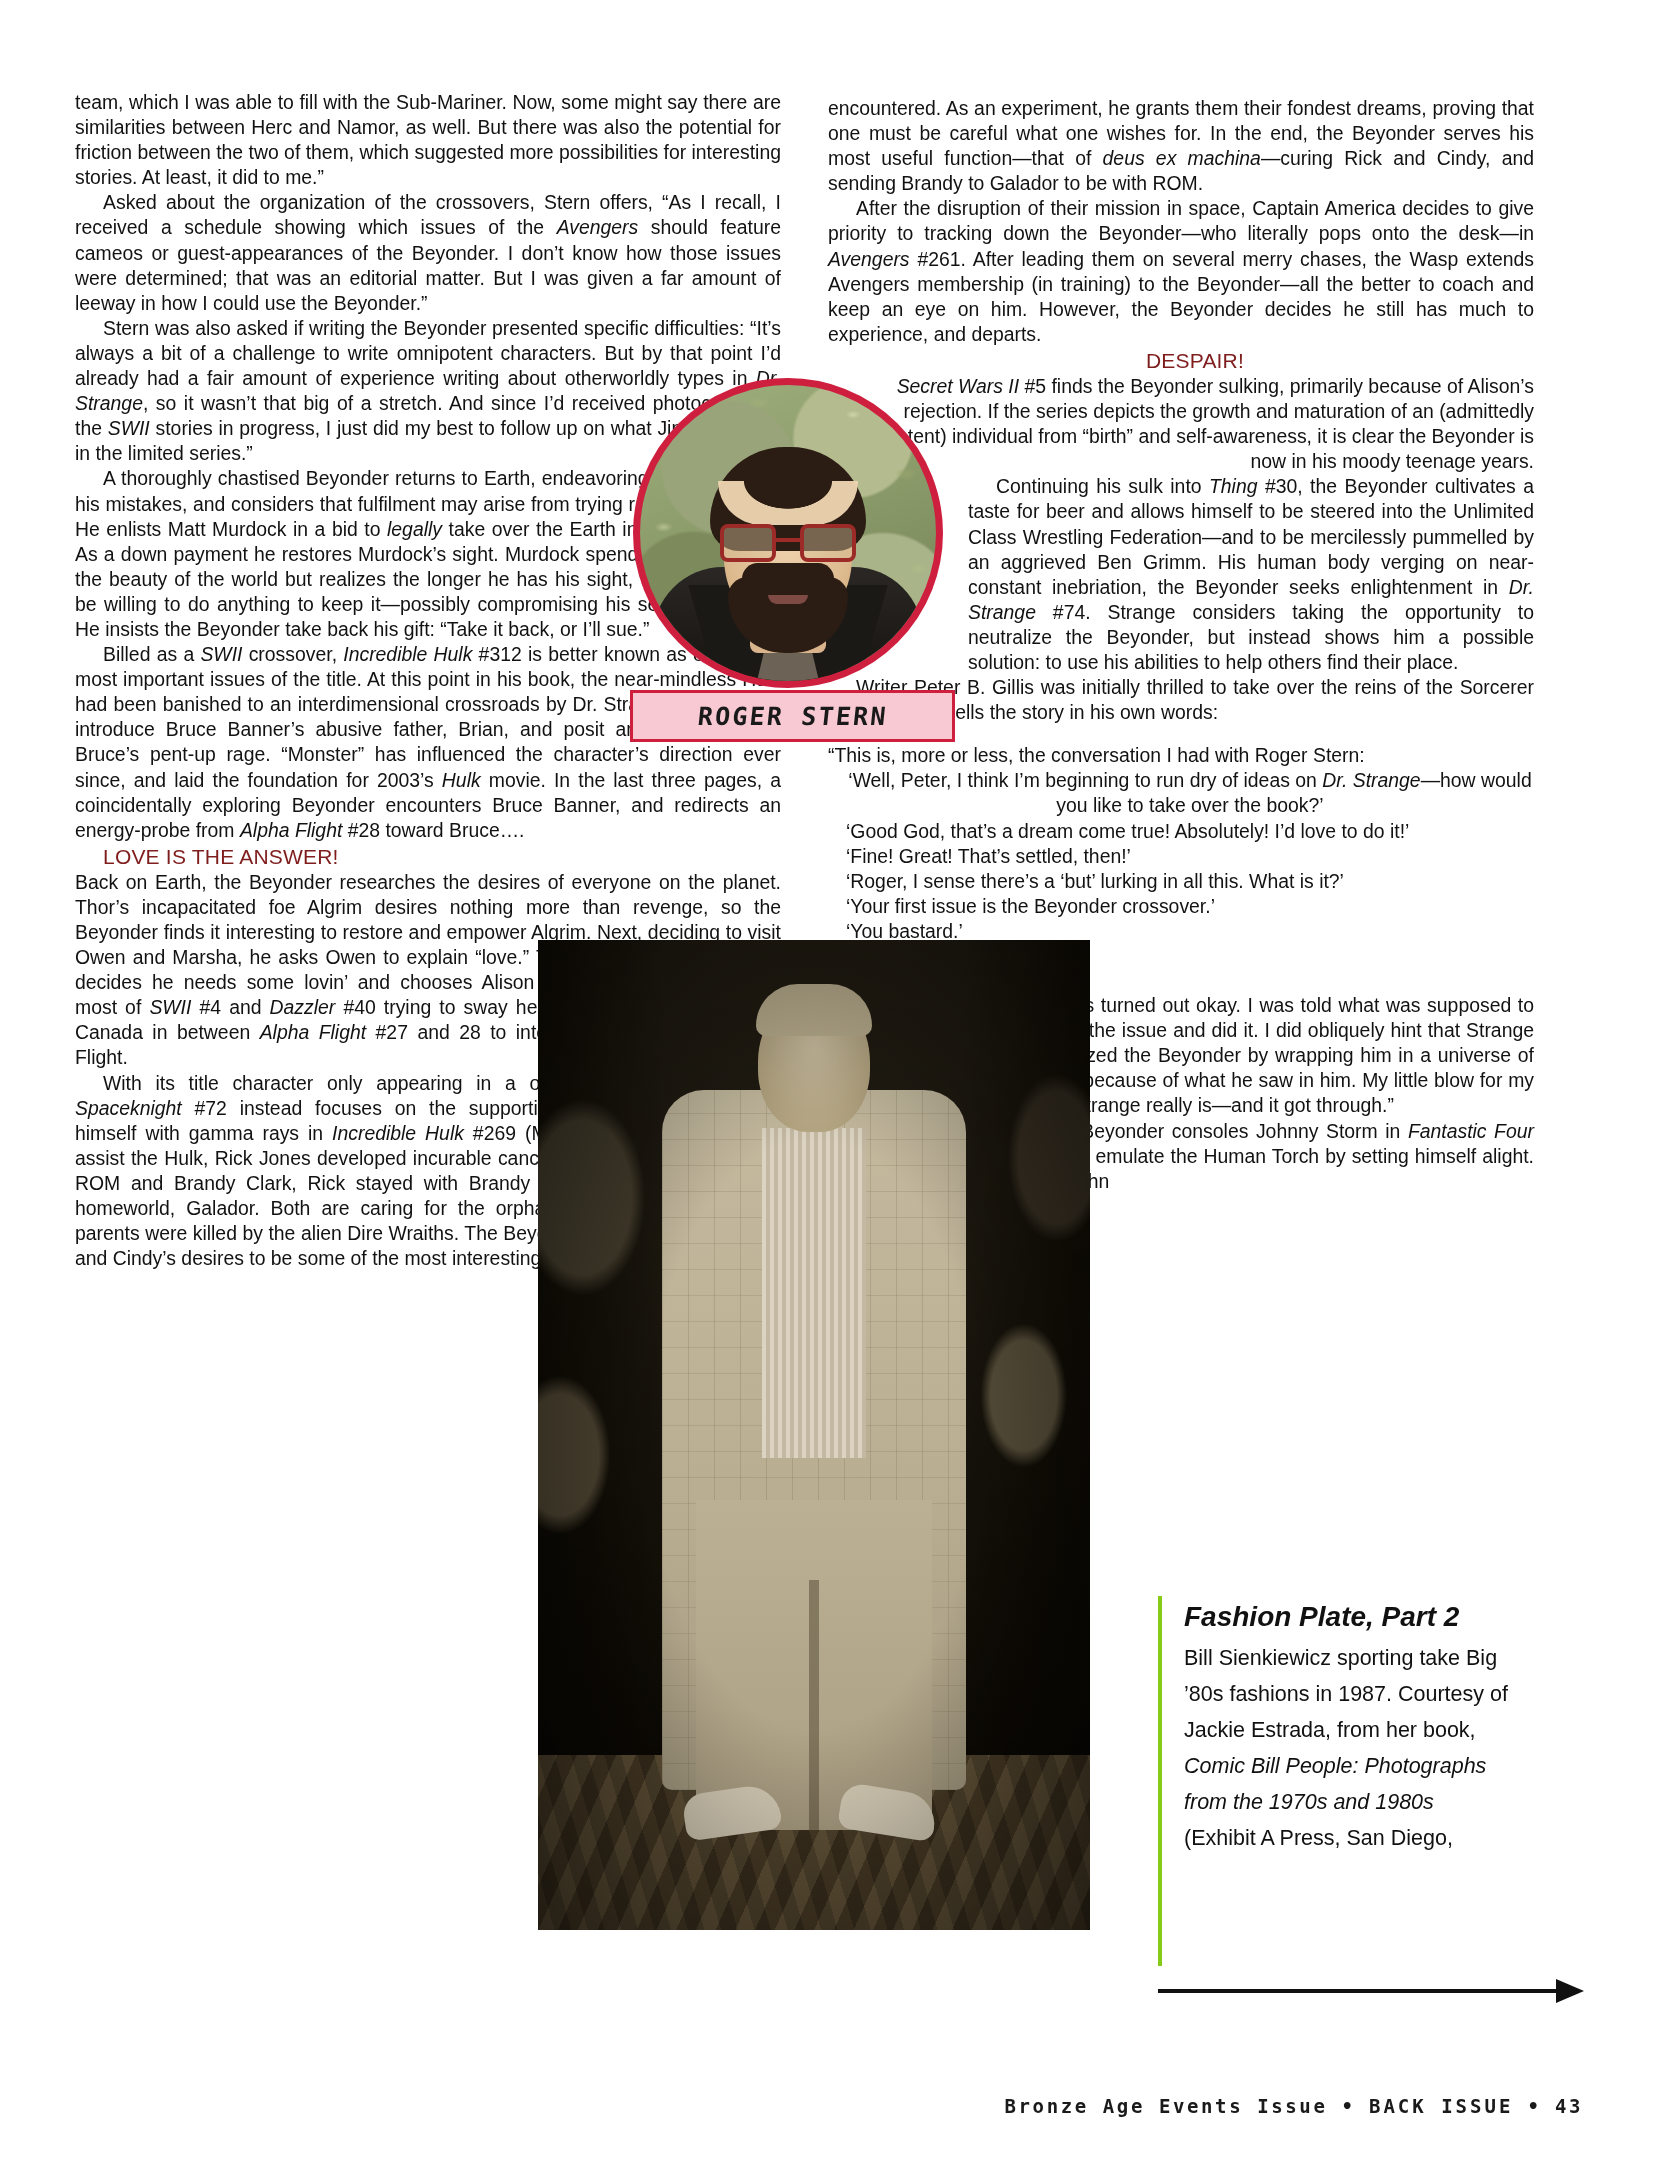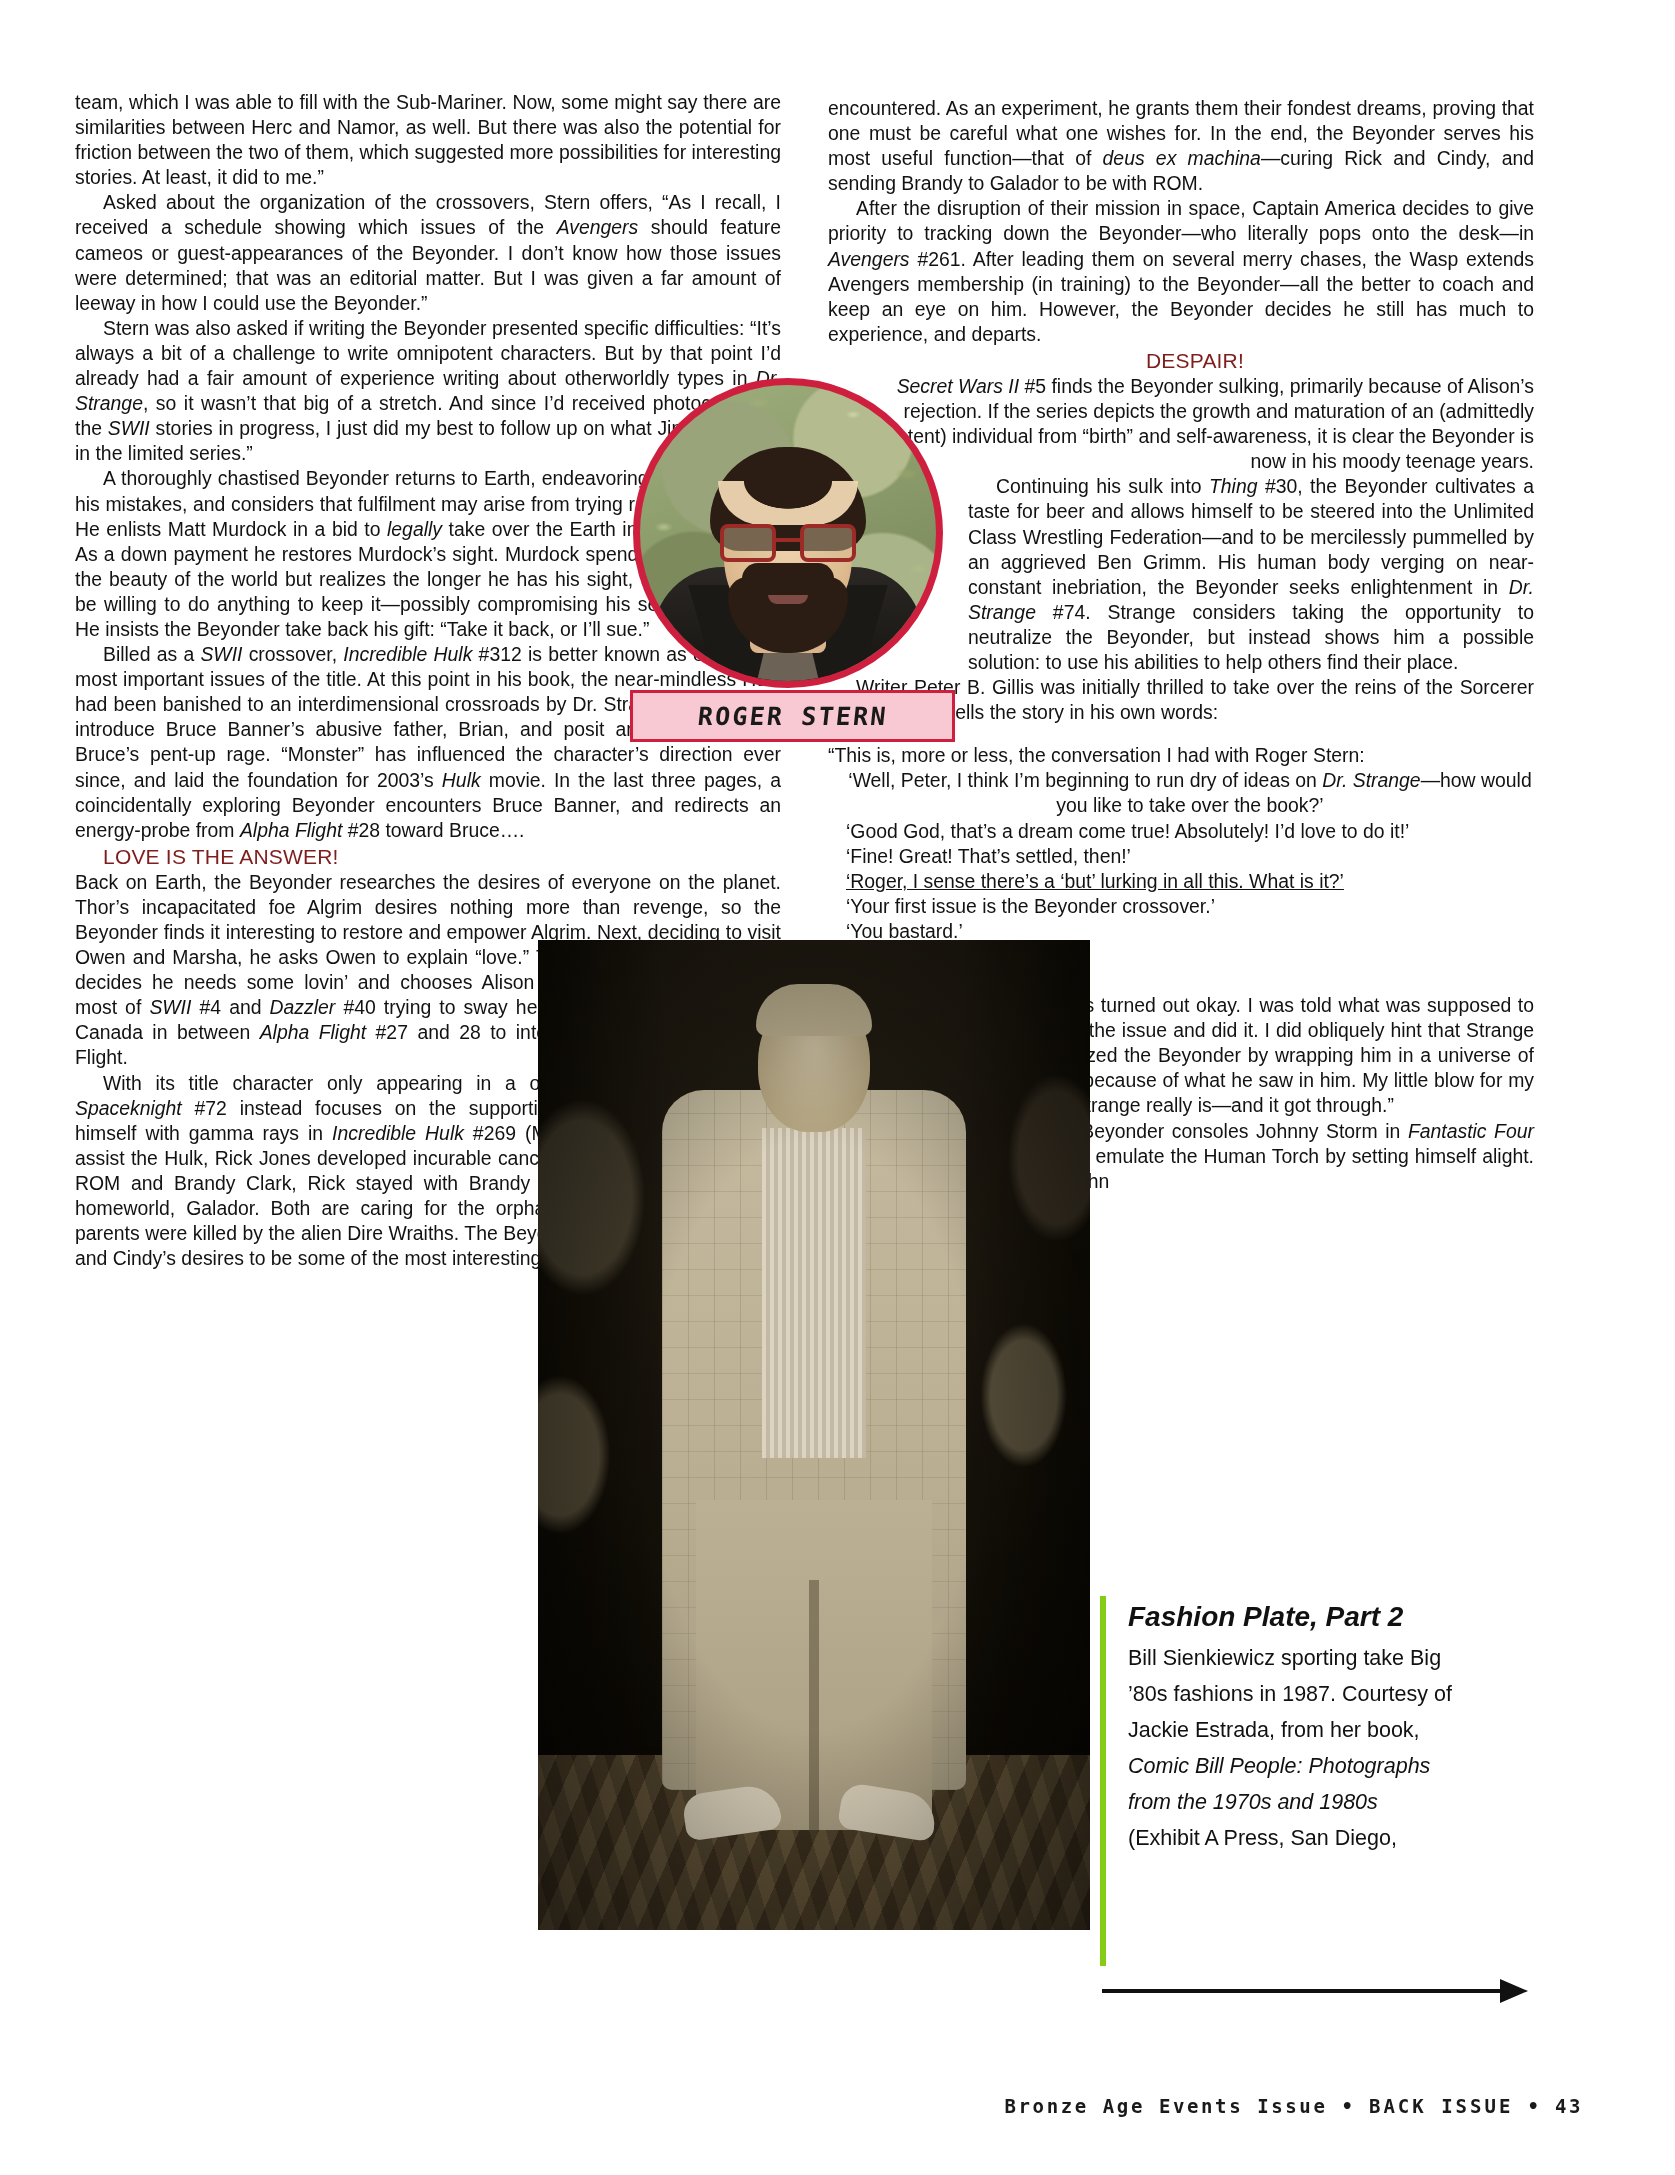--- a/index.html
+++ b/index.html
@@ -242,22 +242,22 @@
   }
   .bigphoto .sepia{
     position:absolute;inset:0;
     background:rgba(120,95,45,.18);
     mix-blend-mode:multiply;
   }
 
   
   .callout{
     position:absolute;
-    left:1100px; top:1596px; width:452px; height:370px;
-    border-left:6px solid #84cc16;
+    left:1158px; top:1596px; width:452px; height:370px;
+    border-left:4px solid #84cc16;
     box-sizing:border-box;
     padding:4px 0 0 22px;
     z-index:6;
     background:#fff;
   }
   .callout h3{
     margin:0 0 6px 0;
     font-size:28px;
     font-style:italic;
     font-weight:bold;
@@ -319,21 +319,21 @@
 
     <p class="noindent" style="text-align:right;"><i>Secret Wars II</i> #5 finds the Beyonder sulking, primarily because of Alison’s rejection. If the series depicts the growth and maturation of an (admittedly omnipotent) individual from “birth” and self-awareness, it is clear the Beyonder is now in his moody teenage years.</p>
     <p style="text-align:justify;padding-left:140px;">Continuing his sulk into <i>Thing</i> #30, the Beyonder cultivates a taste for beer and allows himself to be steered into the Unlimited Class Wrestling Federation—and to be mercilessly pummelled by an aggrieved Ben Grimm. His human body verging on near-constant inebriation, the Beyonder seeks enlightenment in <i>Dr. Strange</i> #74. Strange considers taking the opportunity to neutralize the Beyonder, but instead shows him a possible solution: to use his abilities to help others find their place.</p>
     <p>Writer Peter B. Gillis was initially thrilled to take over the reins of the Sorcerer Supreme and tells the story in his own words:</p>
 
     <div class="qwrap" style="margin-top:18px;">
       <p>“This is, more or less, the conversation I had with Roger Stern:</p>
       <p style="padding-left:18px;text-align:center;">‘Well, Peter, I think I’m beginning to run dry of ideas on <i>Dr. Strange</i>—how would you like to take over the book?’</p>
       <p style="padding-left:18px;">‘Good God, that’s a dream come true! Absolutely! I’d love to do it!’</p>
       <p style="padding-left:18px;">‘Fine! Great! That’s settled, then!’</p>
-      <p style="padding-left:18px;text-decoration:underline;">‘Roger, I sense there’s a ‘but’ lurking in all this. What is it?’</p>
+      <p style="padding-left:18px;">‘Roger, I sense there’s a ‘but’ lurking in all this. What is it?’</p>
       <p style="padding-left:18px;">‘Your first issue is the Beyonder crossover.’</p>
       <p style="padding-left:18px;">‘You bastard.’</p>
       <p style="padding-left:18px;">Sterno laughs maliciously.</p>
     </div>
 
     <p style="margin-top:24px;">“Actually, all the crossovers turned out okay. I was told what was supposed to happen, <i>Secret Wars</i>-wise, in the issue and did it. I did obliquely hint that Strange could have effectively neutralized the Beyonder by wrapping him in a universe of illusion but decided against it because of what he saw in him. My little blow for my sense of just how potent Dr. Strange really is—and it got through.”</p>
     <p>With a new purpose, the Beyonder consoles Johnny Storm in <i>Fantastic Four</i> #285 after a young fan tries to emulate the Human Torch by setting himself alight. “Hero” is one of writer/artist John</p>
   </div>
 
   <div class="stern-wrap">

